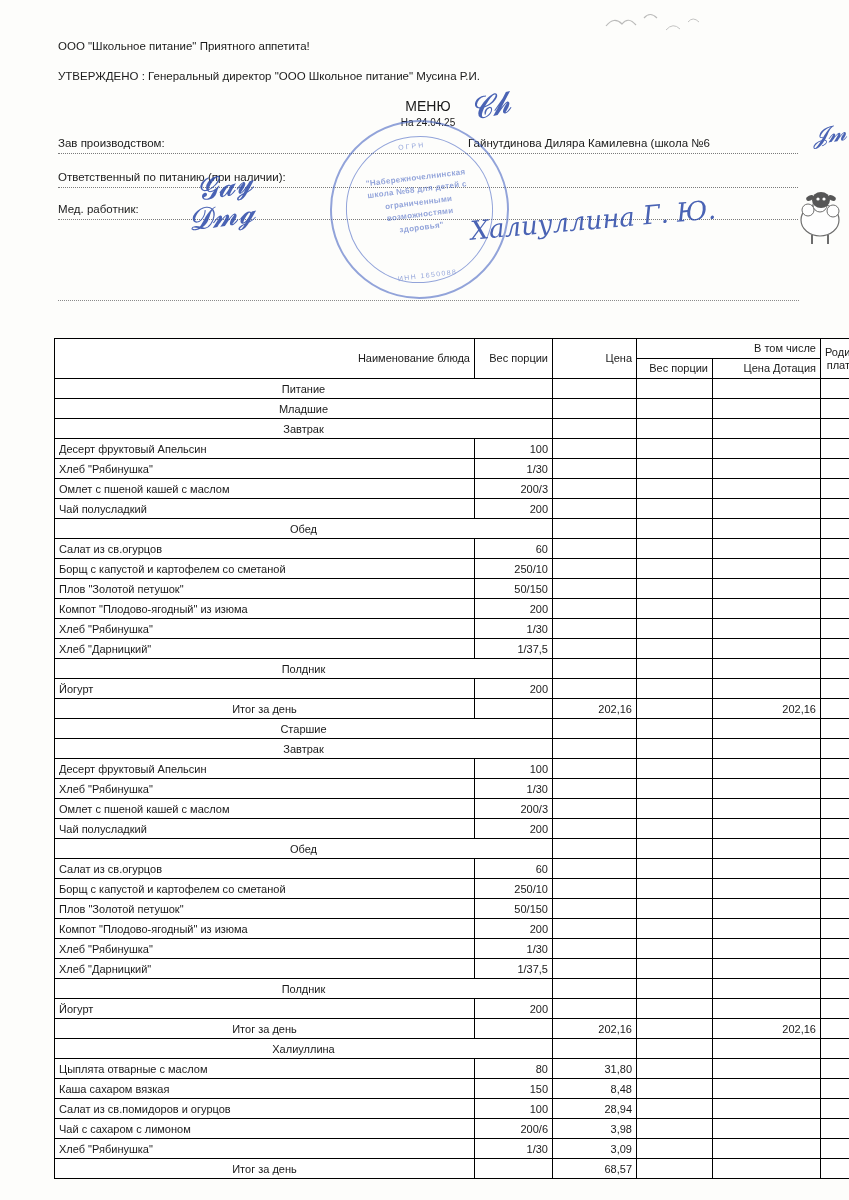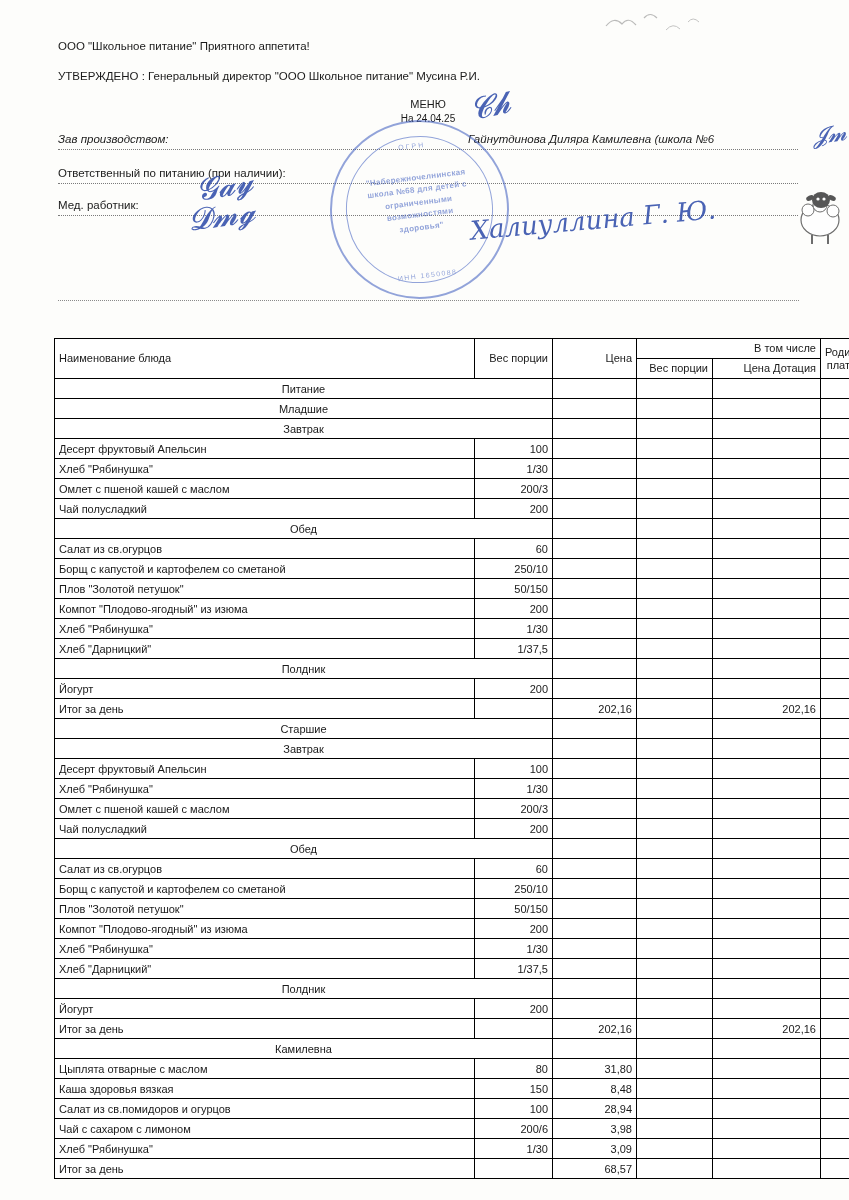--- a/index.html
+++ b/index.html
@@ -37,21 +37,21 @@
   .hdr-wide {
     text-align: justify;
     text-align-last: left;
   }
   .center-block {
     text-align: center;
     margin: 2px 0 6px 0;
     line-height: 1.3;
   }
   .center-block .menu-word {
-    font-size: 11px;
+    font-size: 14px;
   }
   .center-block .menu-date {
     font-size: 10px;
   }
 
   .sig-row {
     position: relative;
     height: 22px;
     font-size: 11.5px;
   }
@@ -203,23 +203,23 @@
     text-align: right;
     font-size: 11px;
     line-height: 1.15;
   }
   td.name { text-align: left; }
   td.num  { text-align: right; padding-right: 6px; }
   td.section {
     text-align: center;
   }
   td.total-label {
-    text-align: left;
-  }
-  .hdr-name { text-align: left; }
+    text-align: center;
+  }
+  .hdr-name { text-align: right; }
 </style>
 </head>
 <body>
 
 <div class="page">
 
   <svg class="bird" viewBox="0 0 120 30">
     <path d="M6 18 q8 -10 16 -2 q6 -8 14 1" stroke="#7a7a7a" fill="none" stroke-width="1.2"></path>
     <path d="M44 10 q6 -7 13 0" stroke="#7a7a7a" fill="none" stroke-width="1.2"></path>
     <path d="M66 22 q7 -8 14 -1" stroke="#8a8a8a" fill="none" stroke-width="1"></path>
@@ -228,21 +228,21 @@
 
   <div class="header">
     <div class="line">ООО "Школьное питание" Приятного аппетита!</div>
     <div class="line">УТВЕРЖДЕНО : Генеральный директор "ООО Школьное питание" Мусина Р.И.</div>
 
     <div class="center-block">
       <div class="menu-word">МЕНЮ</div>
       <div class="menu-date">На 24.04.25</div>
     </div>
 
-    <div class="sig-row" style="margin-top:0;font-style:italic;">
+    <div class="sig-row" style="margin-top:0;">
       <span class="sig-label">Зав производством:</span>
       <span class="sig-right">Гайнутдинова Диляра Камилевна (школа №6</span>
       <span class="dotted"></span>
     </div>
 
     <div class="sig-row" style="margin-top:12px;">
       <span class="sig-label">Ответственный по питанию (при наличии):</span>
       <span class="dotted"></span>
     </div>
 
@@ -556,36 +556,36 @@
           </tr>
           <tr>
             <td class="total-label">Итог за день</td>
             <td class="num"></td>
             <td class="num">202,16</td>
             <td class="num"></td>
             <td class="num">202,16</td>
             <td class="num"></td>
           </tr>
           <tr>
-            <td class="section" colspan="2">Камилевна</td>
+            <td class="section" colspan="2">Халиуллина</td>
             <td></td>
             <td></td>
             <td></td>
             <td></td>
           </tr>
           <tr>
             <td class="name">Цыплята отварные с маслом</td>
             <td class="num">80</td>
             <td class="num">31,80</td>
             <td class="num"></td>
             <td class="num"></td>
             <td></td>
           </tr>
           <tr>
-            <td class="name">Каша здоровья вязкая</td>
+            <td class="name">Каша сахаром вязкая</td>
             <td class="num">150</td>
             <td class="num">8,48</td>
             <td class="num"></td>
             <td class="num"></td>
             <td></td>
           </tr>
           <tr>
             <td class="name">Салат из св.помидоров и огурцов</td>
             <td class="num">100</td>
             <td class="num">28,94</td>

